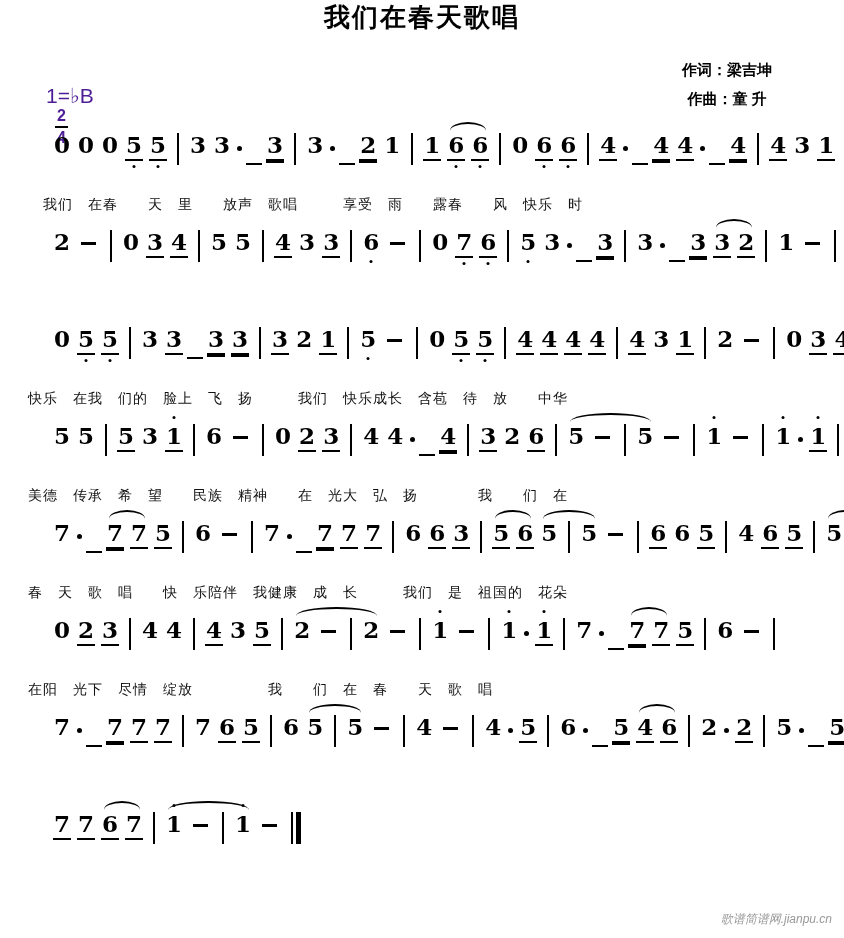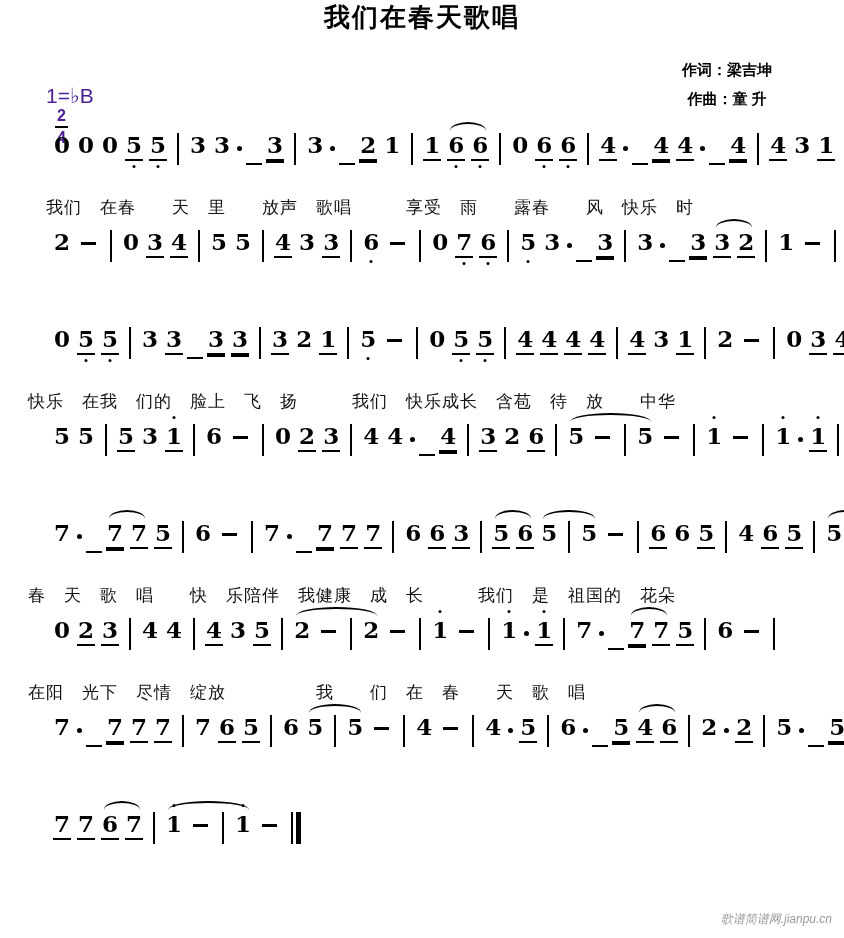--- a/index.html
+++ b/index.html
@@ -45,21 +45,21 @@
     border-left:2px solid #000;border-right:5px solid #000;
     vertical-align:middle;margin:0 7px;}
   .dash{display:inline-block;width:15px;height:3px;background:#000;
     vertical-align:middle;margin:0 7px 4px;}
   .ddot{display:inline-block;width:5px;height:5px;border-radius:50%;
     background:#000;margin:0 3px 2px;vertical-align:baseline;}
   .gap{display:inline-block;width:16px;height:26px;border-bottom:2px solid #000;
     vertical-align:bottom;margin:0 1px;}
   .slur{position:absolute;height:9px;border-top:2px solid #000;
     border-radius:100% 100% 0 0 / 160% 160% 0 0;}
-  .lyr{font-size:17px;letter-spacing:1px;white-space:pre;margin:6px 0 0 6px;color:#111;}
+  .lyr{font-size:14px;letter-spacing:1px;white-space:pre;margin:6px 0 0 6px;color:#111;}
   .watermark{position:absolute;right:12px;bottom:10px;font-size:12px;color:#999;font-style:italic;}
 </style>
 </head>
 <body>
 
 <div class="page">
   <div class="title">我们在春天歌唱</div>
 
   <div class="credits">
     <div>作词：梁吉坤</div>
@@ -82,20 +82,21 @@
       </div>
       <div class="system">
         <div class="nline"><span class="nt">2</span><span class="dash"></span><span class="bar"></span><span class="nt">0</span><span class="nt u1">3</span><span class="nt u1">4</span><span class="bar"></span><span class="nt">5</span><span class="nt">5</span><span class="bar"></span><span class="nt u1">4</span><span class="nt">3</span><span class="nt u1">3</span><span class="bar"></span><span class="nt">6<i class="oct-lo"></i></span><span class="dash"></span><span class="bar"></span><span class="nt">0</span><span class="nt u1">7<i class="oct-lo"></i></span><span class="nt u1">6<i class="oct-lo"></i></span><span class="bar"></span><span class="nt">5<i class="oct-lo"></i></span><span class="nt">3</span><span class="ddot"></span><span class="gap u1"></span><span class="nt u2">3</span><span class="bar"></span><span class="nt">3</span><span class="ddot"></span><span class="gap u1"></span><span class="nt u2">3</span><span class="nt u1">3</span><span class="nt u1">2</span><span class="bar"></span><span class="nt">1</span><span class="dash"></span><span class="bar"></span><div class="slur" style="left: 665.7px; width: 36.6px; top: 4px;"></div></div>
       </div>
       <div class="system">
         <div class="nline"><span class="nt">0</span><span class="nt u1">5<i class="oct-lo"></i></span><span class="nt u1">5<i class="oct-lo"></i></span><span class="bar"></span><span class="nt">3</span><span class="nt u1">3</span><span class="gap u1"></span><span class="nt u2">3</span><span class="nt u2">3</span><span class="bar"></span><span class="nt u1">3</span><span class="nt">2</span><span class="nt u1">1</span><span class="bar"></span><span class="nt">5<i class="oct-lo"></i></span><span class="dash"></span><span class="bar"></span><span class="nt">0</span><span class="nt u1">5<i class="oct-lo"></i></span><span class="nt u1">5<i class="oct-lo"></i></span><span class="bar"></span><span class="nt u1">4</span><span class="nt u1">4</span><span class="nt u1">4</span><span class="nt u1">4</span><span class="bar"></span><span class="nt u1">4</span><span class="nt">3</span><span class="nt u1">1</span><span class="bar"></span><span class="nt">2</span><span class="dash"></span><span class="bar"></span><span class="nt">0</span><span class="nt u1">3</span><span class="nt u1">4</span><span class="bar"></span></div>
         <div class="lyr">快乐　在我　们的　脸上　飞　扬　　　我们　快乐成长　含苞　待　放　　中华</div>
       </div>
       <div class="system">
         <div class="nline"><span class="nt">5</span><span class="nt">5</span><span class="bar"></span><span class="nt u1">5</span><span class="nt">3</span><span class="nt u1">1<i class="oct-hi"></i></span><span class="bar"></span><span class="nt">6</span><span class="dash"></span><span class="bar"></span><span class="nt">0</span><span class="nt u1">2</span><span class="nt u1">3</span><span class="bar"></span><span class="nt">4</span><span class="nt">4</span><span class="ddot"></span><span class="gap u1"></span><span class="nt u2">4</span><span class="bar"></span><span class="nt u1">3</span><span class="nt">2</span><span class="nt u1">6</span><span class="bar"></span><span class="nt">5</span><span class="dash"></span><span class="bar"></span><span class="nt">5</span><span class="dash"></span><span class="bar"></span><span class="nt">1<i class="oct-hi"></i></span><span class="dash"></span><span class="bar"></span><span class="nt">1<i class="oct-hi"></i></span><span class="ddot"></span><span class="nt u1">1<i class="oct-hi"></i></span><span class="bar"></span><div class="slur" style="left: 519.7px; width: 81.6px; top: 4px;"></div></div>
+        <div class="lyr">美德　传承　希　望　　民族　精神　　在　光大　弘　扬　　　　我　　们　在</div>
       </div>
       <div class="system">
         <div class="nline"><span class="nt">7</span><span class="ddot"></span><span class="gap u1"></span><span class="nt u2">7</span><span class="nt u1">7</span><span class="nt u1">5</span><span class="bar"></span><span class="nt">6</span><span class="dash"></span><span class="bar"></span><span class="nt">7</span><span class="ddot"></span><span class="gap u1"></span><span class="nt u2">7</span><span class="nt u1">7</span><span class="nt u1">7</span><span class="bar"></span><span class="nt">6</span><span class="nt u1">6</span><span class="nt u1">3</span><span class="bar"></span><span class="nt u1">5</span><span class="nt u1">6</span><span class="nt">5</span><span class="bar"></span><span class="nt">5</span><span class="dash"></span><span class="bar"></span><span class="nt u1">6</span><span class="nt">6</span><span class="nt u1">5</span><span class="bar"></span><span class="nt">4</span><span class="nt u1">6</span><span class="nt u1">5</span><span class="bar"></span><span class="nt">5</span><span class="nt u1">6</span><div class="slur" style="left: 58.7px; width: 36.6px; top: 4px;"></div><div class="slur" style="left: 444.7px; width: 36.6px; top: 4px;"></div><div class="slur" style="left: 492.7px; width: 52.6px; top: 4px;"></div><div class="slur" style="left: 777.7px; width: 36.6px; top: 4px;"></div></div>
         <div class="lyr">春　天　歌　唱　　快　乐陪伴　我健康　成　长　　　我们　是　祖国的　花朵</div>
       </div>
       <div class="system">
         <div class="nline"><span class="nt">0</span><span class="nt u1">2</span><span class="nt u1">3</span><span class="bar"></span><span class="nt">4</span><span class="nt">4</span><span class="bar"></span><span class="nt u1">4</span><span class="nt">3</span><span class="nt u1">5</span><span class="bar"></span><span class="nt">2</span><span class="dash"></span><span class="bar"></span><span class="nt">2</span><span class="dash"></span><span class="bar"></span><span class="nt">1<i class="oct-hi"></i></span><span class="dash"></span><span class="bar"></span><span class="nt">1<i class="oct-hi"></i></span><span class="ddot"></span><span class="nt u1">1<i class="oct-hi"></i></span><span class="bar"></span><span class="nt">7</span><span class="ddot"></span><span class="gap u1"></span><span class="nt u2">7</span><span class="nt u1">7</span><span class="nt u1">5</span><span class="bar"></span><span class="nt">6</span><span class="dash"></span><span class="bar"></span><div class="slur" style="left: 245.7px; width: 81.6px; top: 4px;"></div><div class="slur" style="left: 580.7px; width: 36.6px; top: 4px;"></div></div>
         <div class="lyr">在阳　光下　尽情　绽放　　　　　我　　们　在　春　　天　歌　唱</div>
       </div>
       <div class="system">

